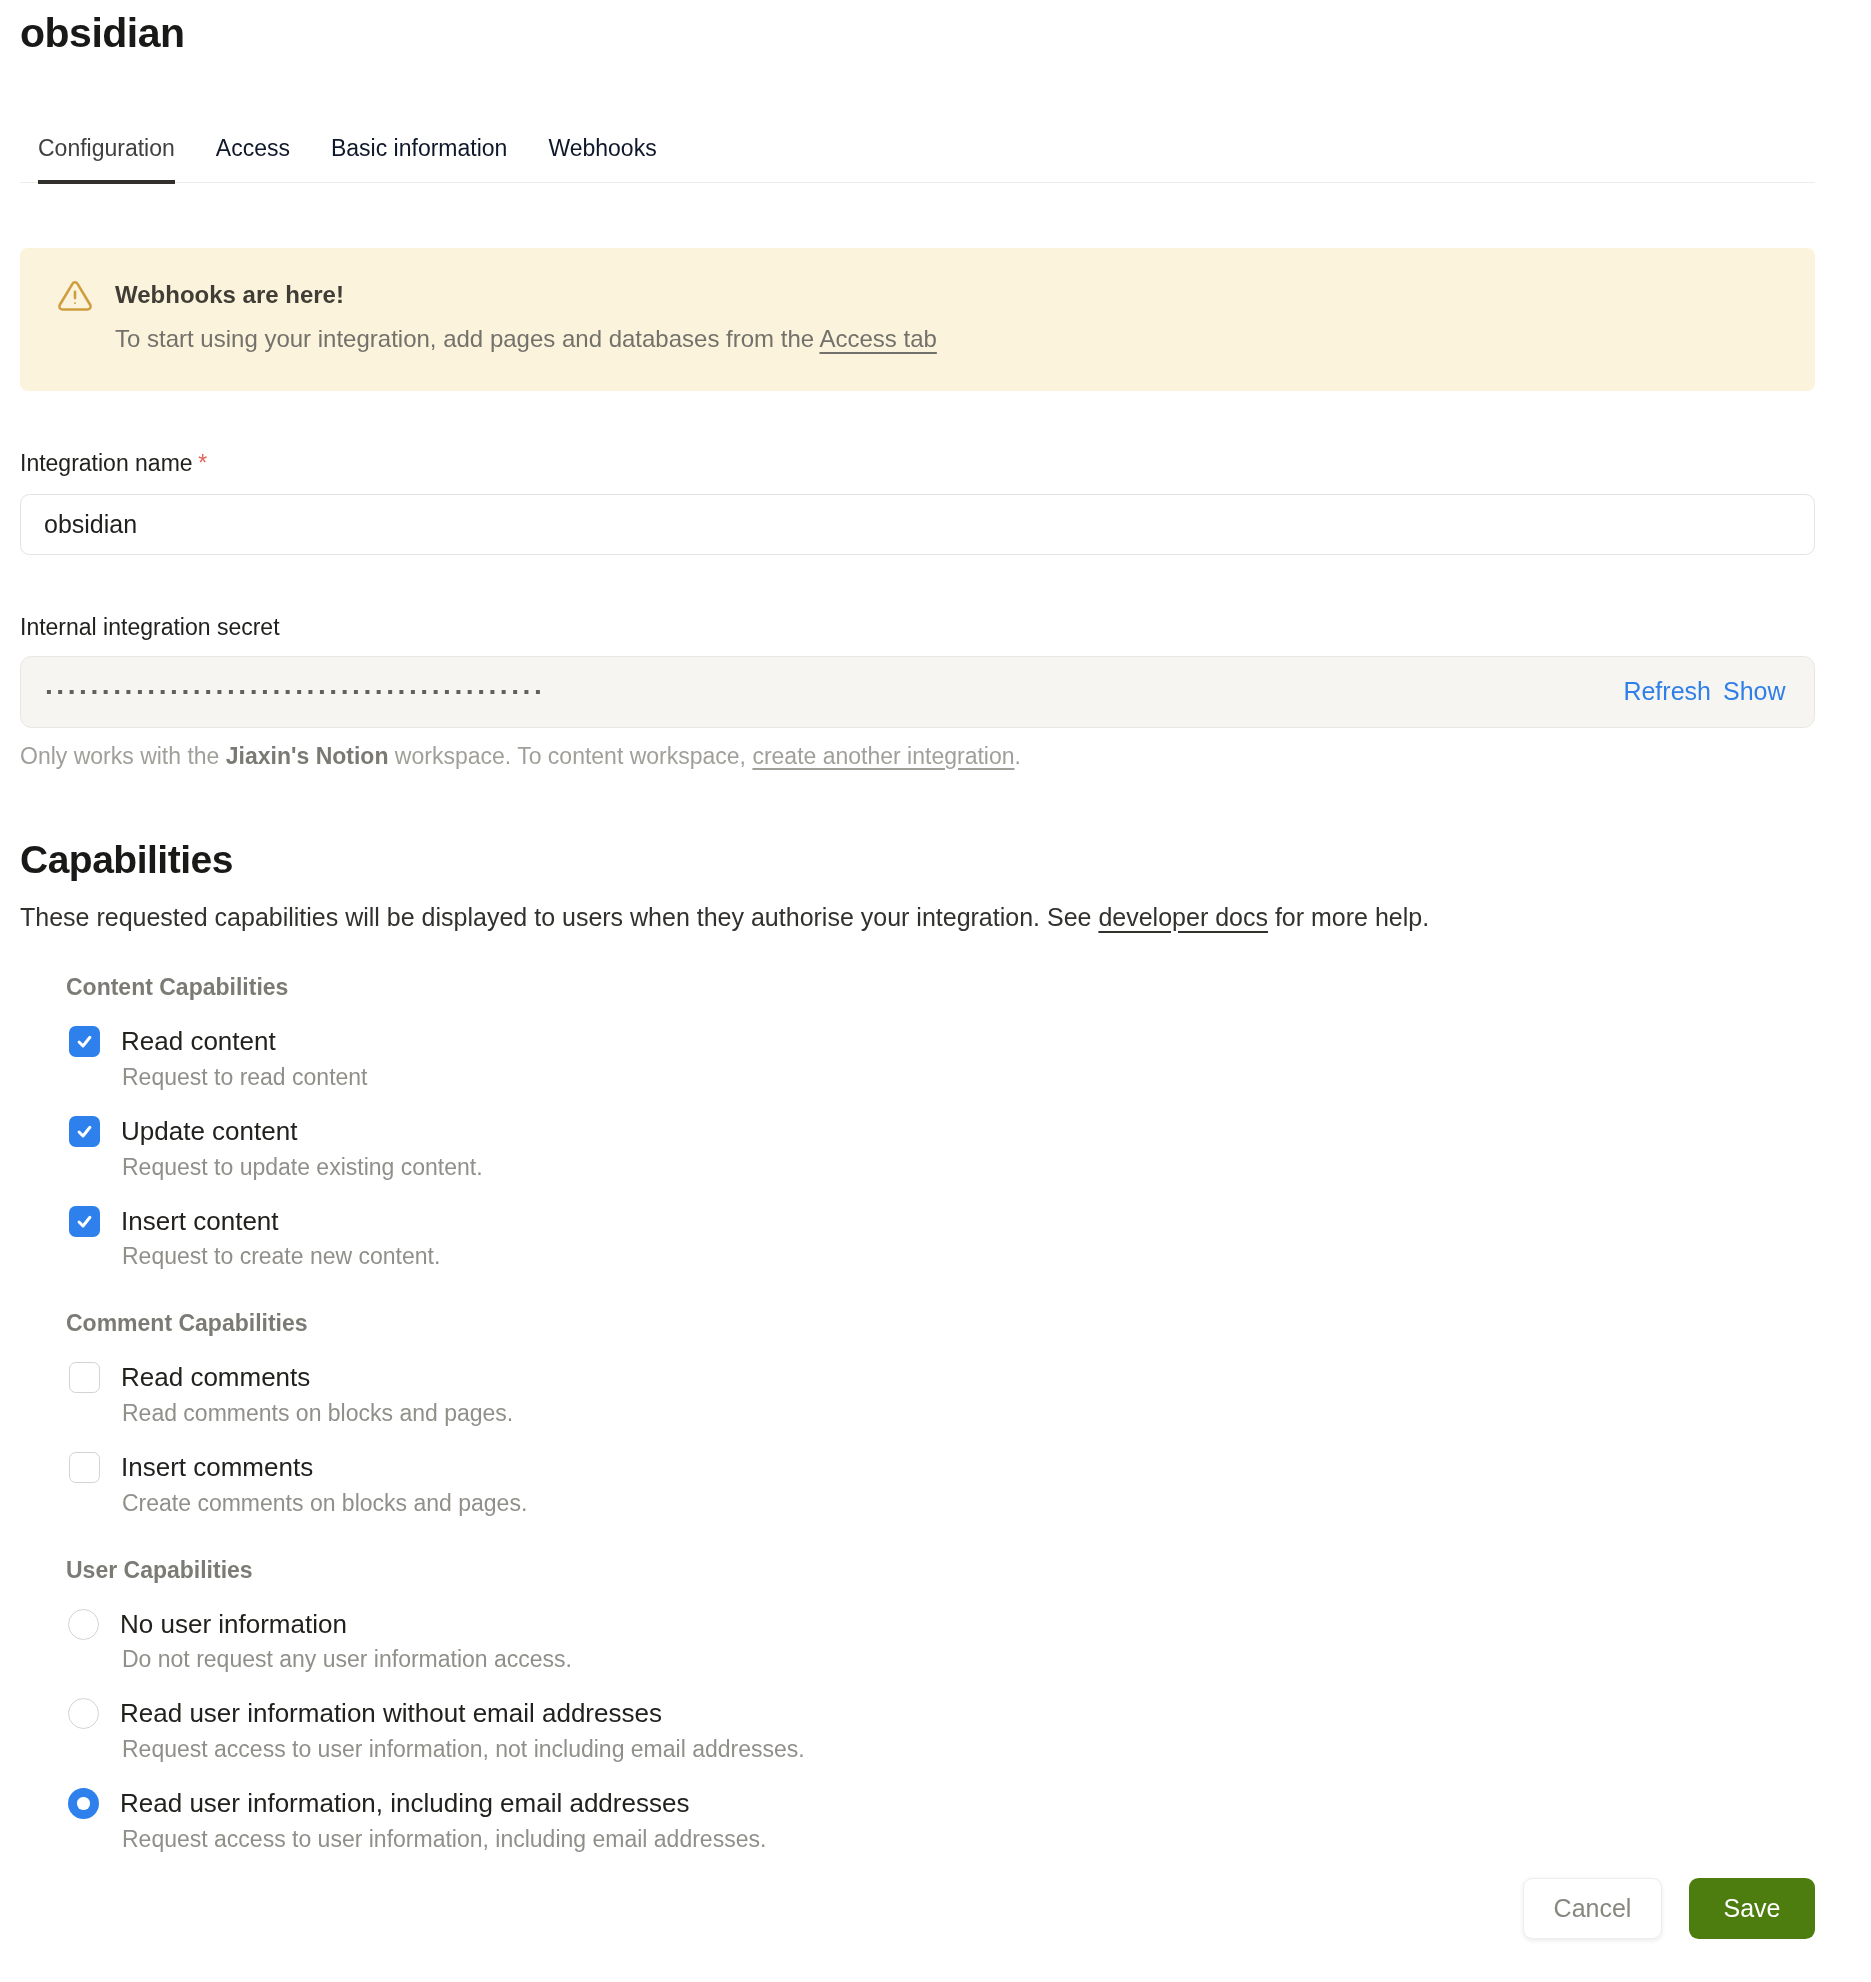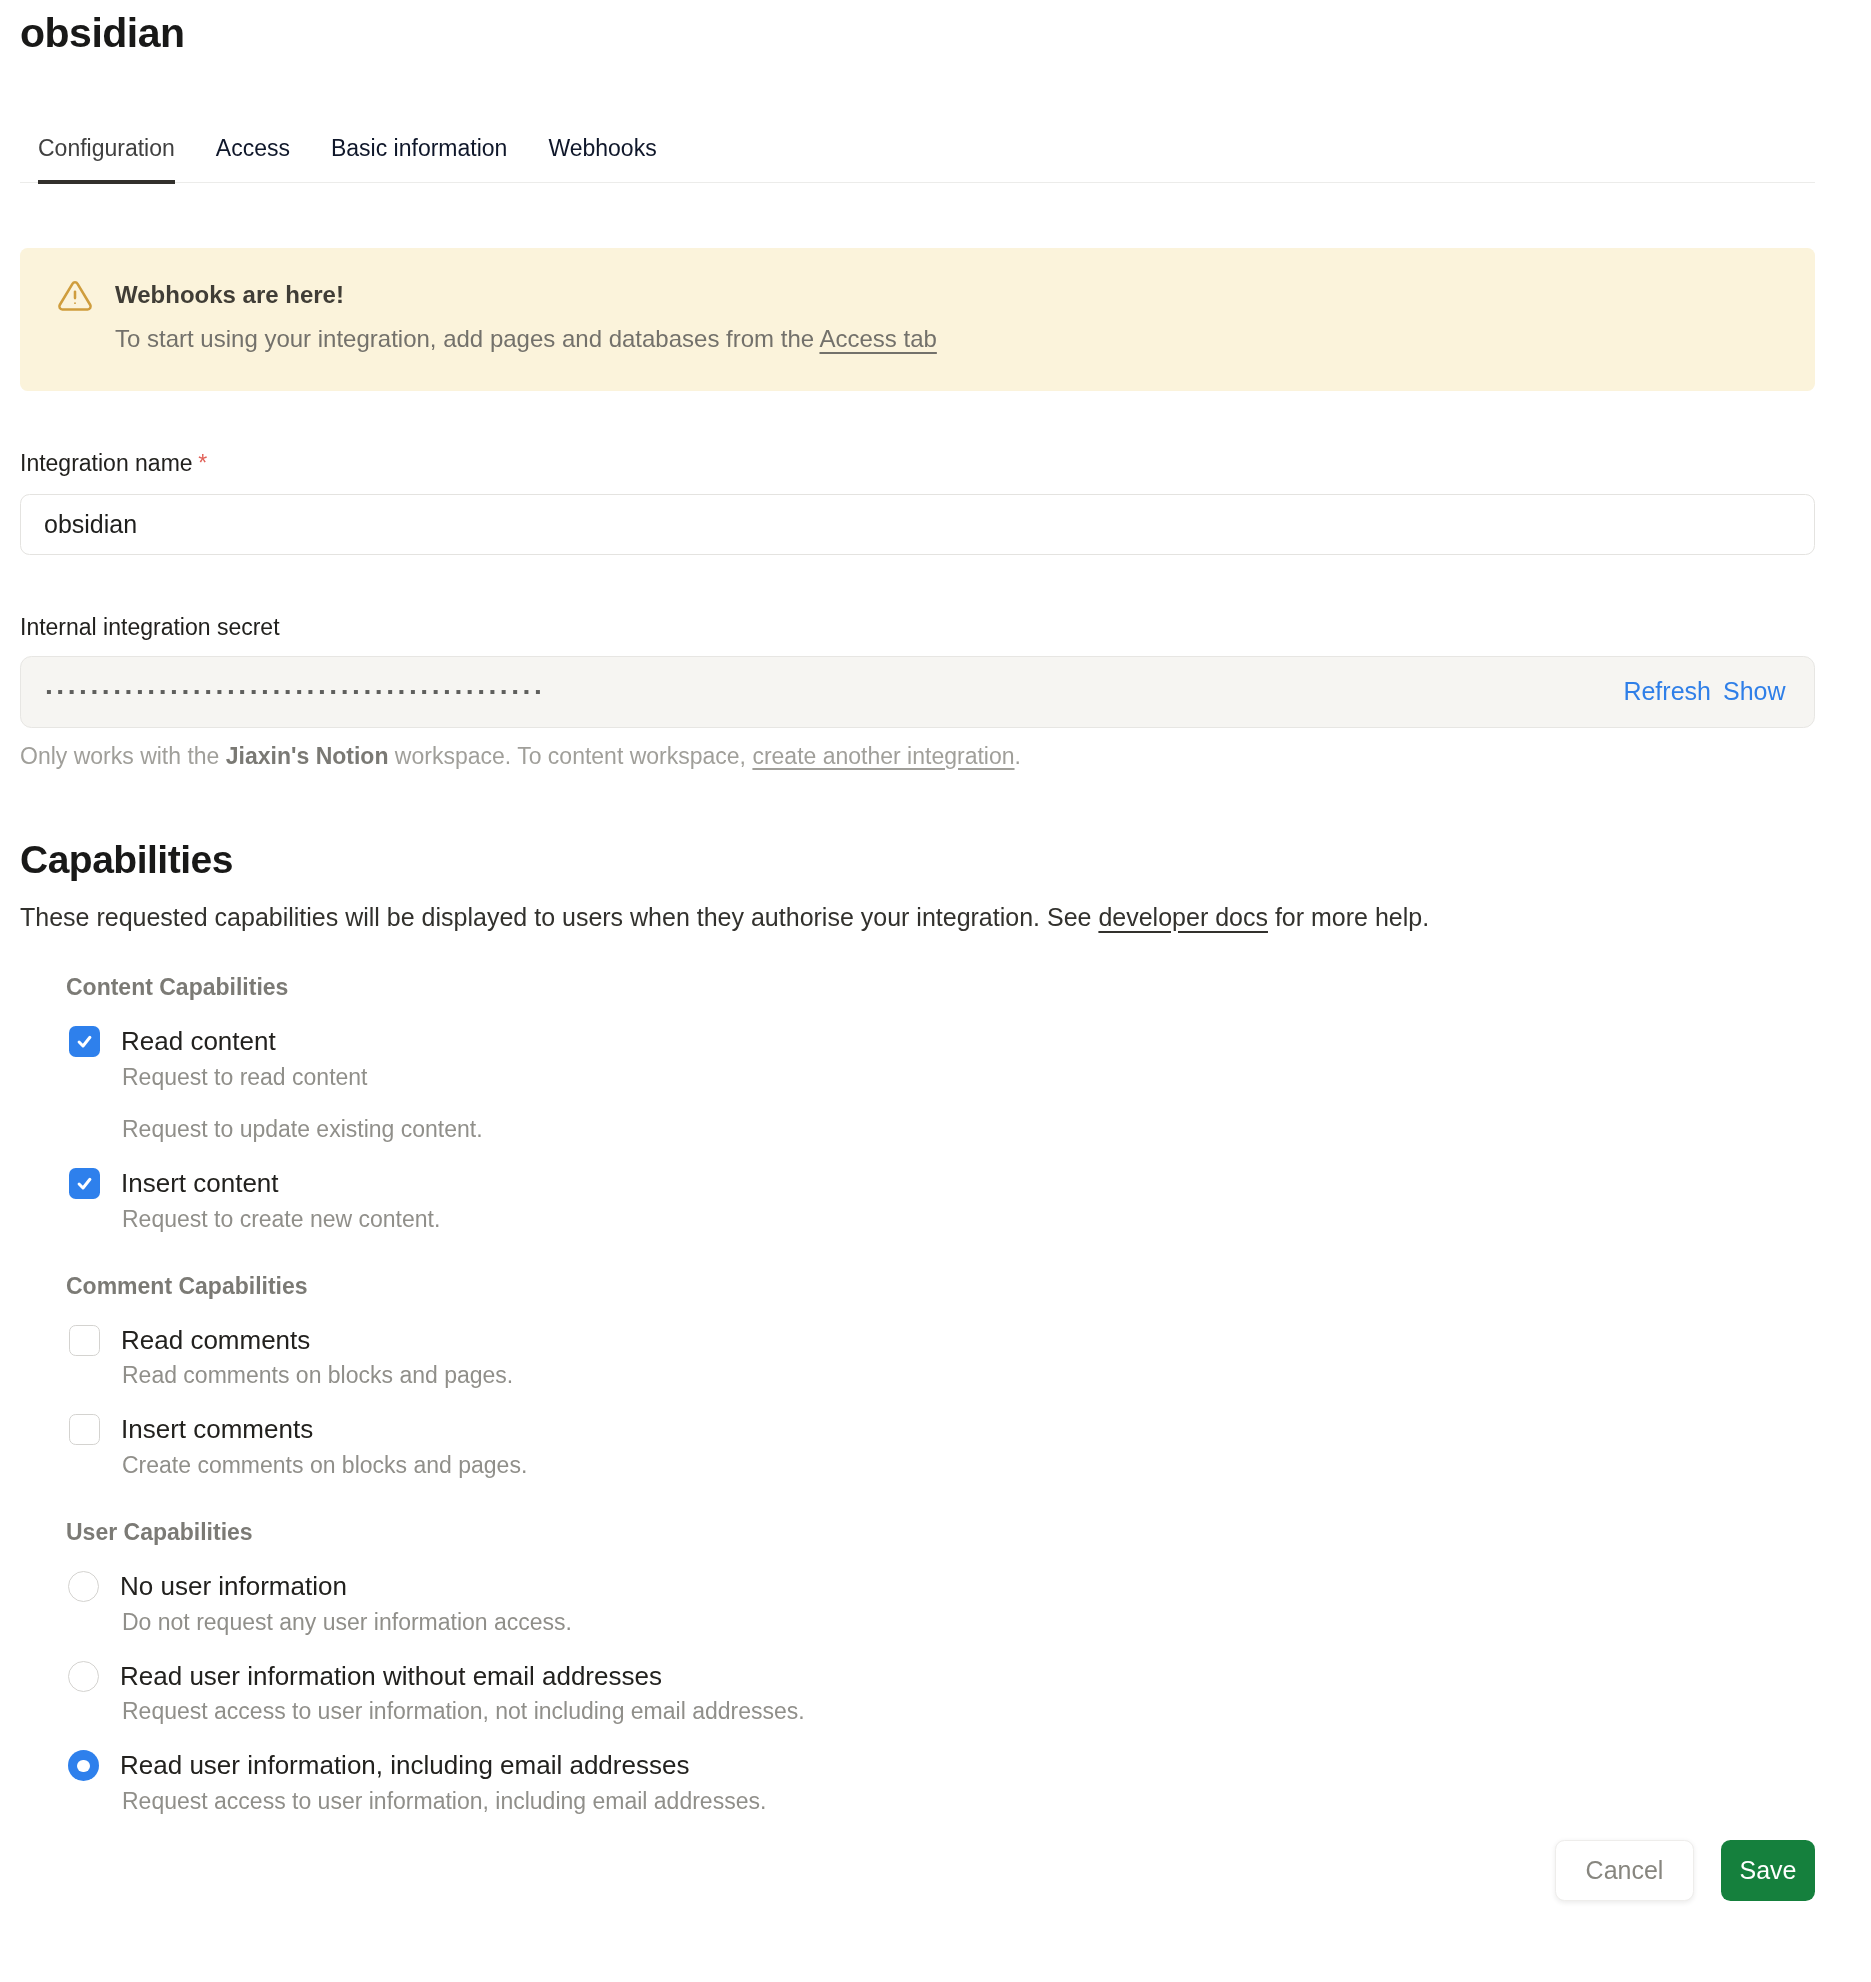--- a/index.html
+++ b/index.html
@@ -72,21 +72,21 @@
   .cap-desc { margin-left:102px; margin-top:6.7px; font-size:23px; color:#908f8a; }
 
   
   .footer { margin-top:25px; display:flex; justify-content:flex-end; gap:27px; }
   .btn { height:61px; border-radius:9.5px; font-size:25px; border:none;
          font-family:inherit; cursor:pointer; display:flex;
          align-items:center; justify-content:center; }
   .btn-cancel { width:139px; background:#fff; color:#87867f;
                 border:1px solid #eeedeb;
                 box-shadow:0 1.9px 5.7px rgba(0,0,0,0.08); }
-  .btn-save { width:94px; background:#15803d; color:#ffffff; font-weight:500; }
+  .btn-save { width:126px; background:#4d7c0f; color:#ffffff; font-weight:500; }
 </style>
 </head>
 <body>
 
 <div class="container">
 
   <div class="page-title">obsidian</div>
 
   <div class="tabs">
     <div class="tab active">Configuration</div>
@@ -143,20 +143,28 @@
           <svg width="19" height="19" viewBox="0 0 14 14" fill="none" stroke="#ffffff" stroke-width="2.2" stroke-linecap="round" stroke-linejoin="round">
               <path d="M3 7.4 L5.9 10.3 L11 3.9"></path>
             </svg>
         </span>
         <span class="cap-label">Read content</span>
       </div>
       <div class="cap-desc">Request to read content</div>
     </div>
 
     <div class="cap-item">
+      <div class="cap-row">
+        <span class="checkbox checked">
+          <svg width="19" height="19" viewBox="0 0 14 14" fill="none" stroke="#ffffff" stroke-width="2.2" stroke-linecap="round" stroke-linejoin="round">
+              <path d="M3 7.4 L5.9 10.3 L11 3.9"></path>
+            </svg>
+        </span>
+        <span class="cap-label">Update content</span>
+      </div>
       <div class="cap-desc">Request to update existing content.</div>
     </div>
 
     <div class="cap-item">
       <div class="cap-row">
         <span class="checkbox checked">
           <svg width="19" height="19" viewBox="0 0 14 14" fill="none" stroke="#ffffff" stroke-width="2.2" stroke-linecap="round" stroke-linejoin="round">
               <path d="M3 7.4 L5.9 10.3 L11 3.9"></path>
             </svg>
         </span>

